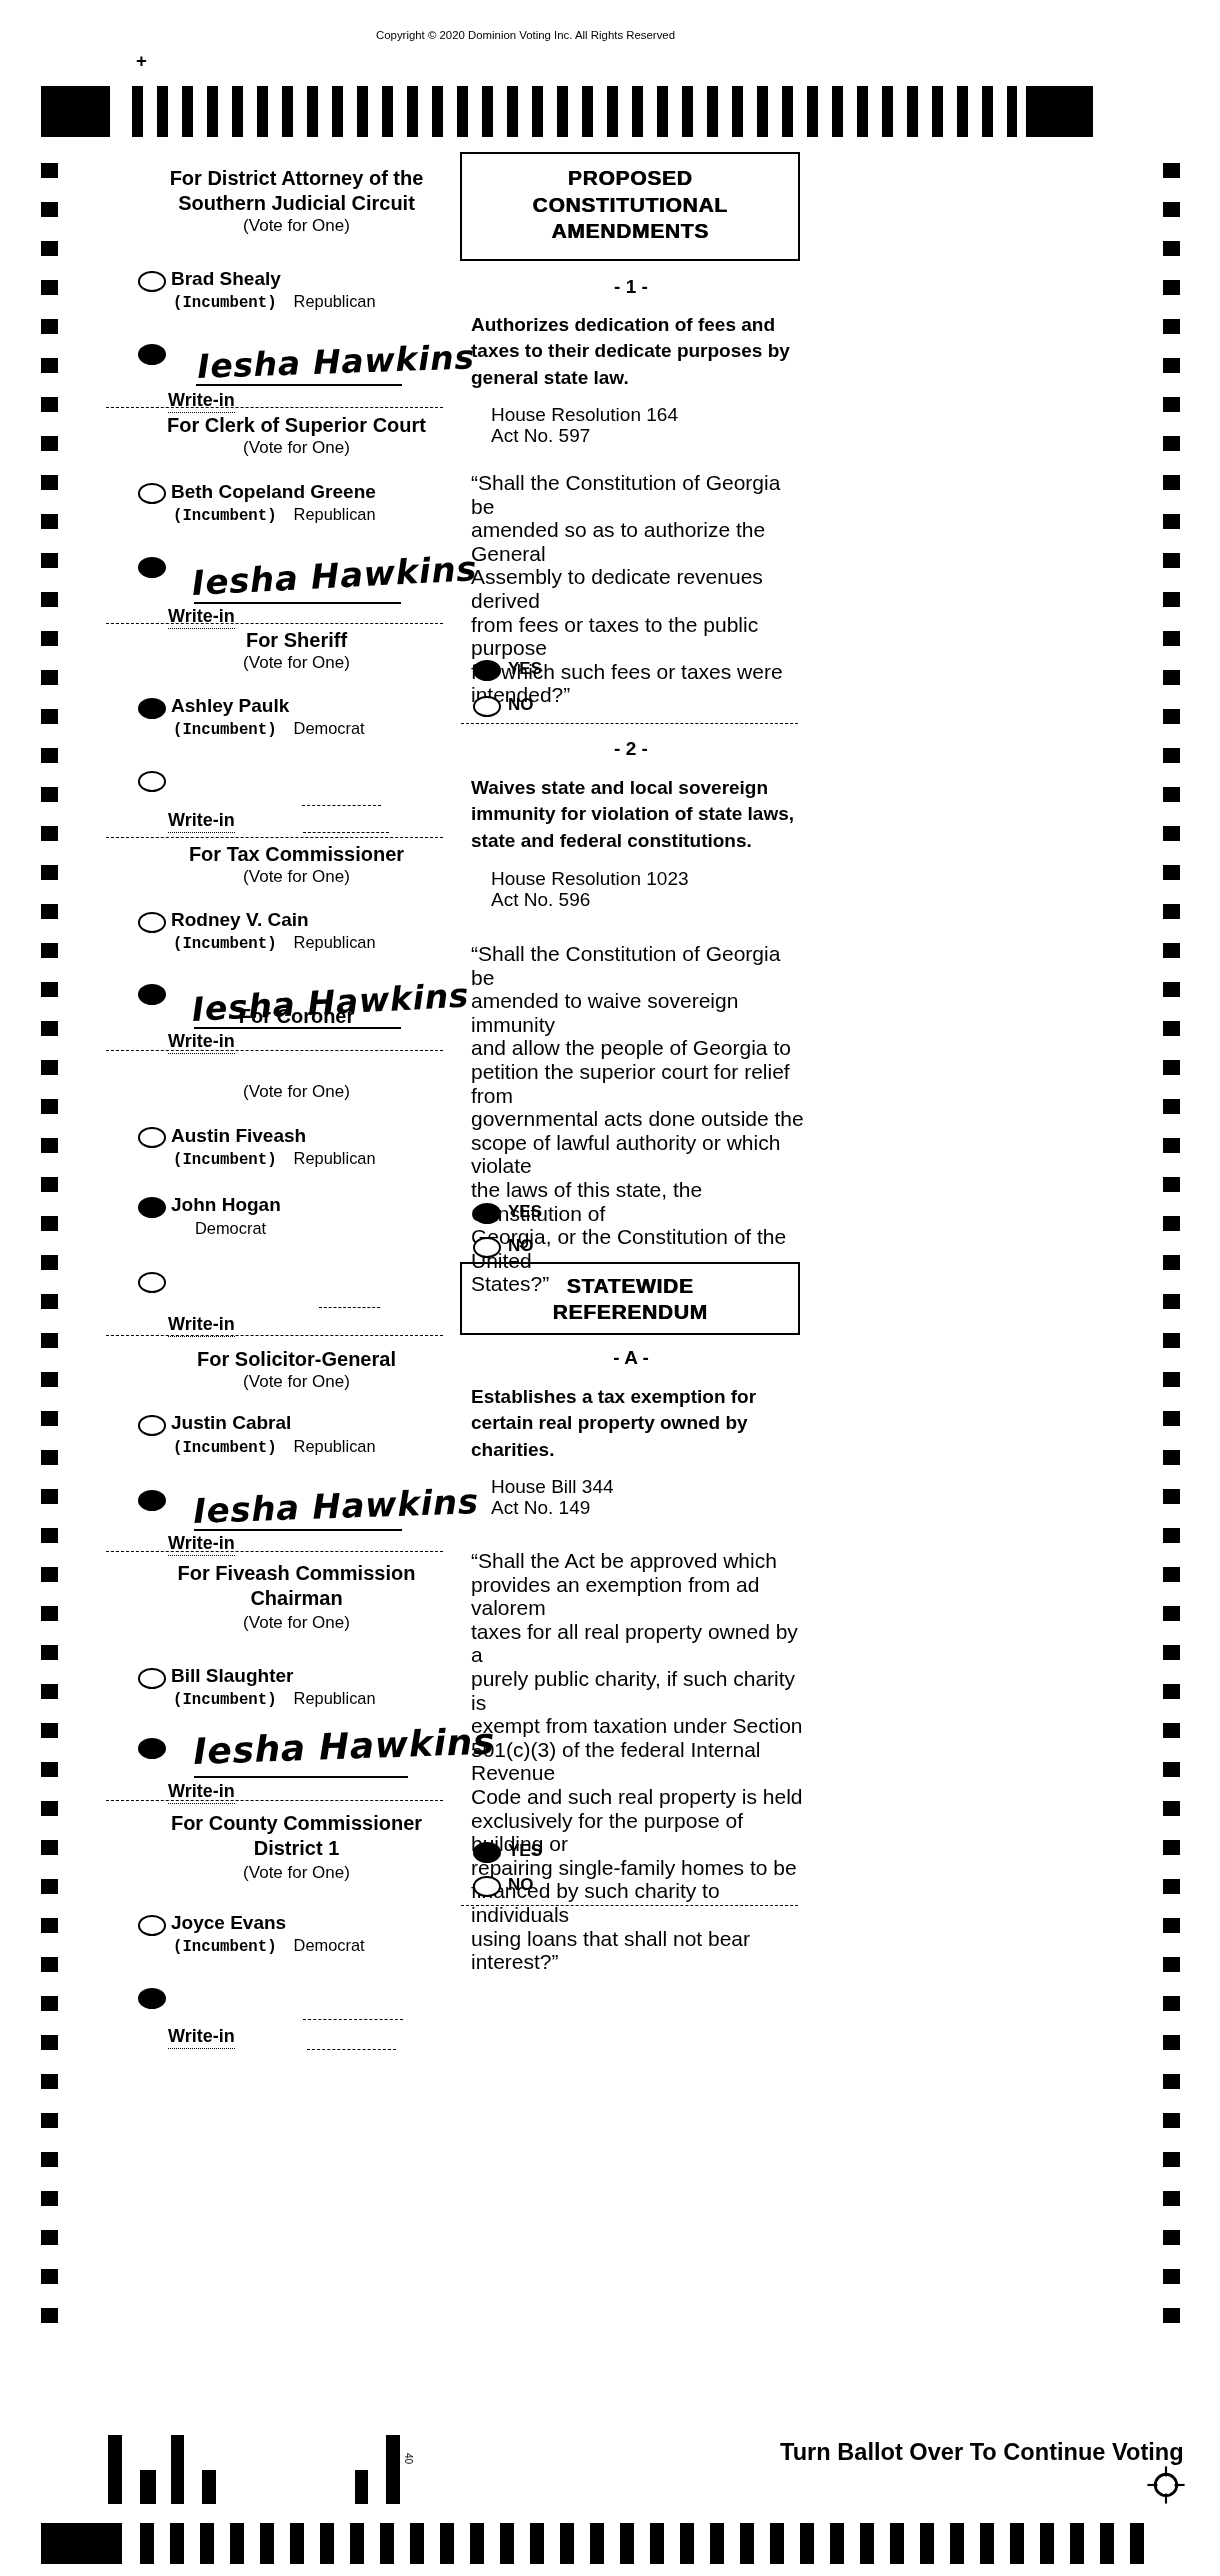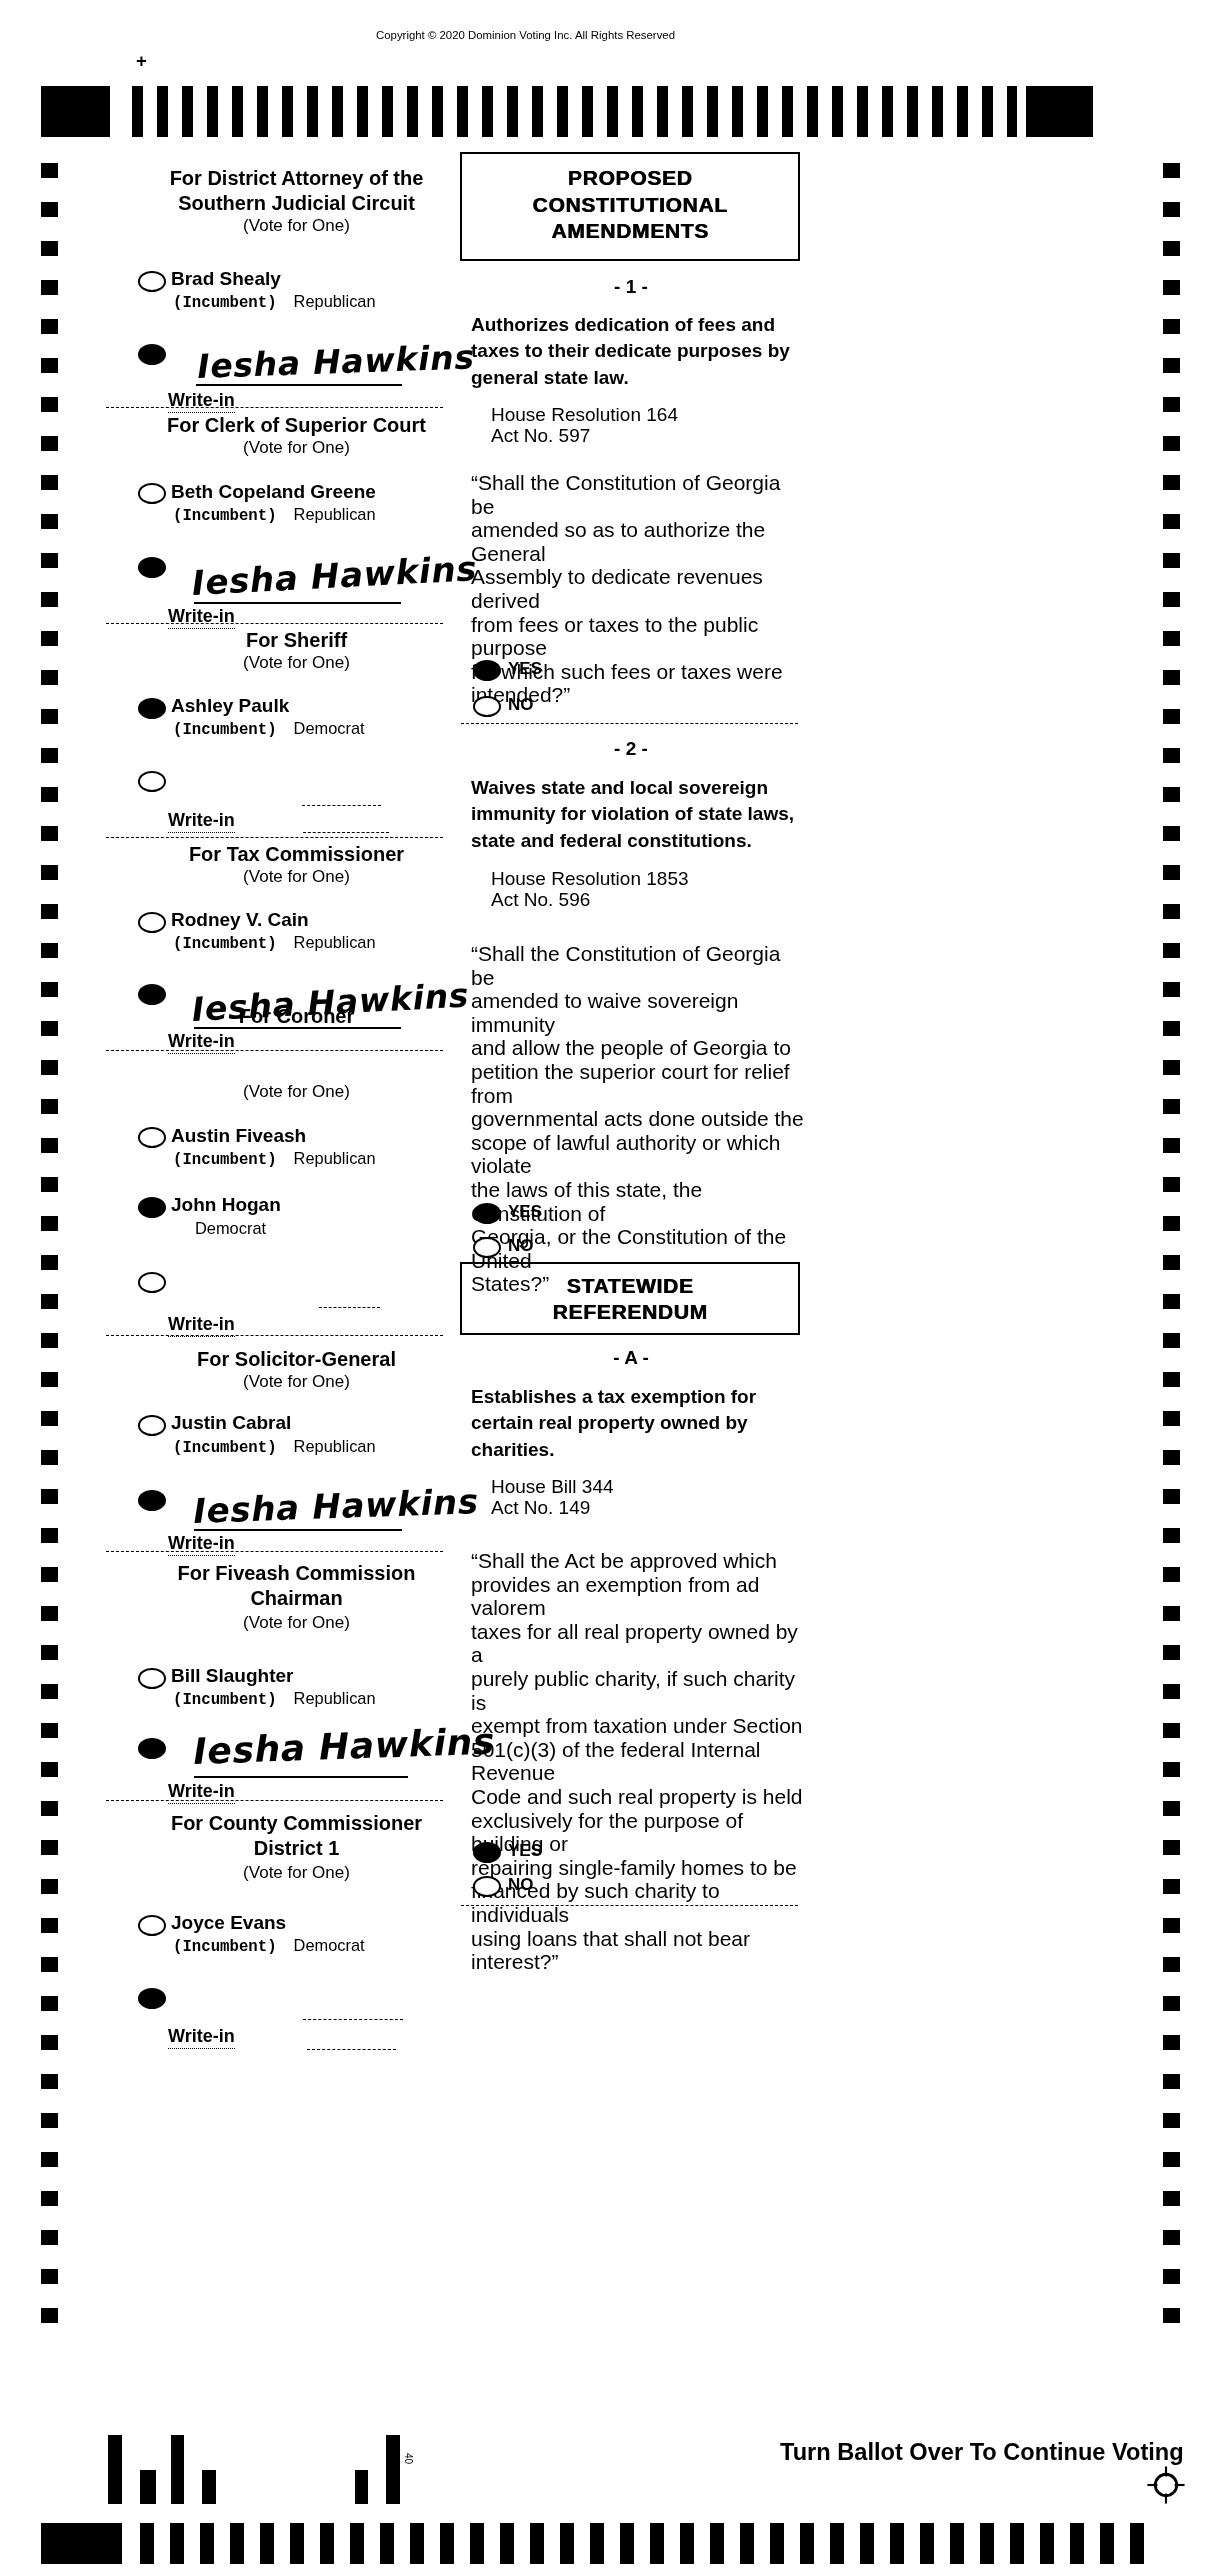--- a/index.html
+++ b/index.html
@@ -167,21 +167,21 @@
 <div class="bubble filled" style="left:473px;top:660px"></div>
 <div class="choice-label" style="left:508px;top:659px">YES</div>
 <div class="bubble" style="left:473px;top:696px"></div>
 <div class="choice-label" style="left:508px;top:695px">NO</div>
 <div class="sep-right" style="top:723px"></div>
 
 <div class="measure-num" style="top:738px">- 2 -</div>
 <div class="measure-summary" style="top:775px">Waives state and local sovereign
 immunity for violation of state laws,
 state and federal constitutions.</div>
-<div class="measure-refs" style="top:868px">House Resolution 1853
+<div class="measure-refs" style="top:868px">House Resolution 1023
 Act No. 596</div>
 <div class="measure-question" style="top:942px">“Shall the Constitution of Georgia be
 amended to waive sovereign immunity
 and allow the people of Georgia to
 petition the superior court for relief from
 governmental acts done outside the
 scope of lawful authority or which violate
 the laws of this state, the Constitution of
 Georgia, or the Constitution of the United
 States?”</div>

